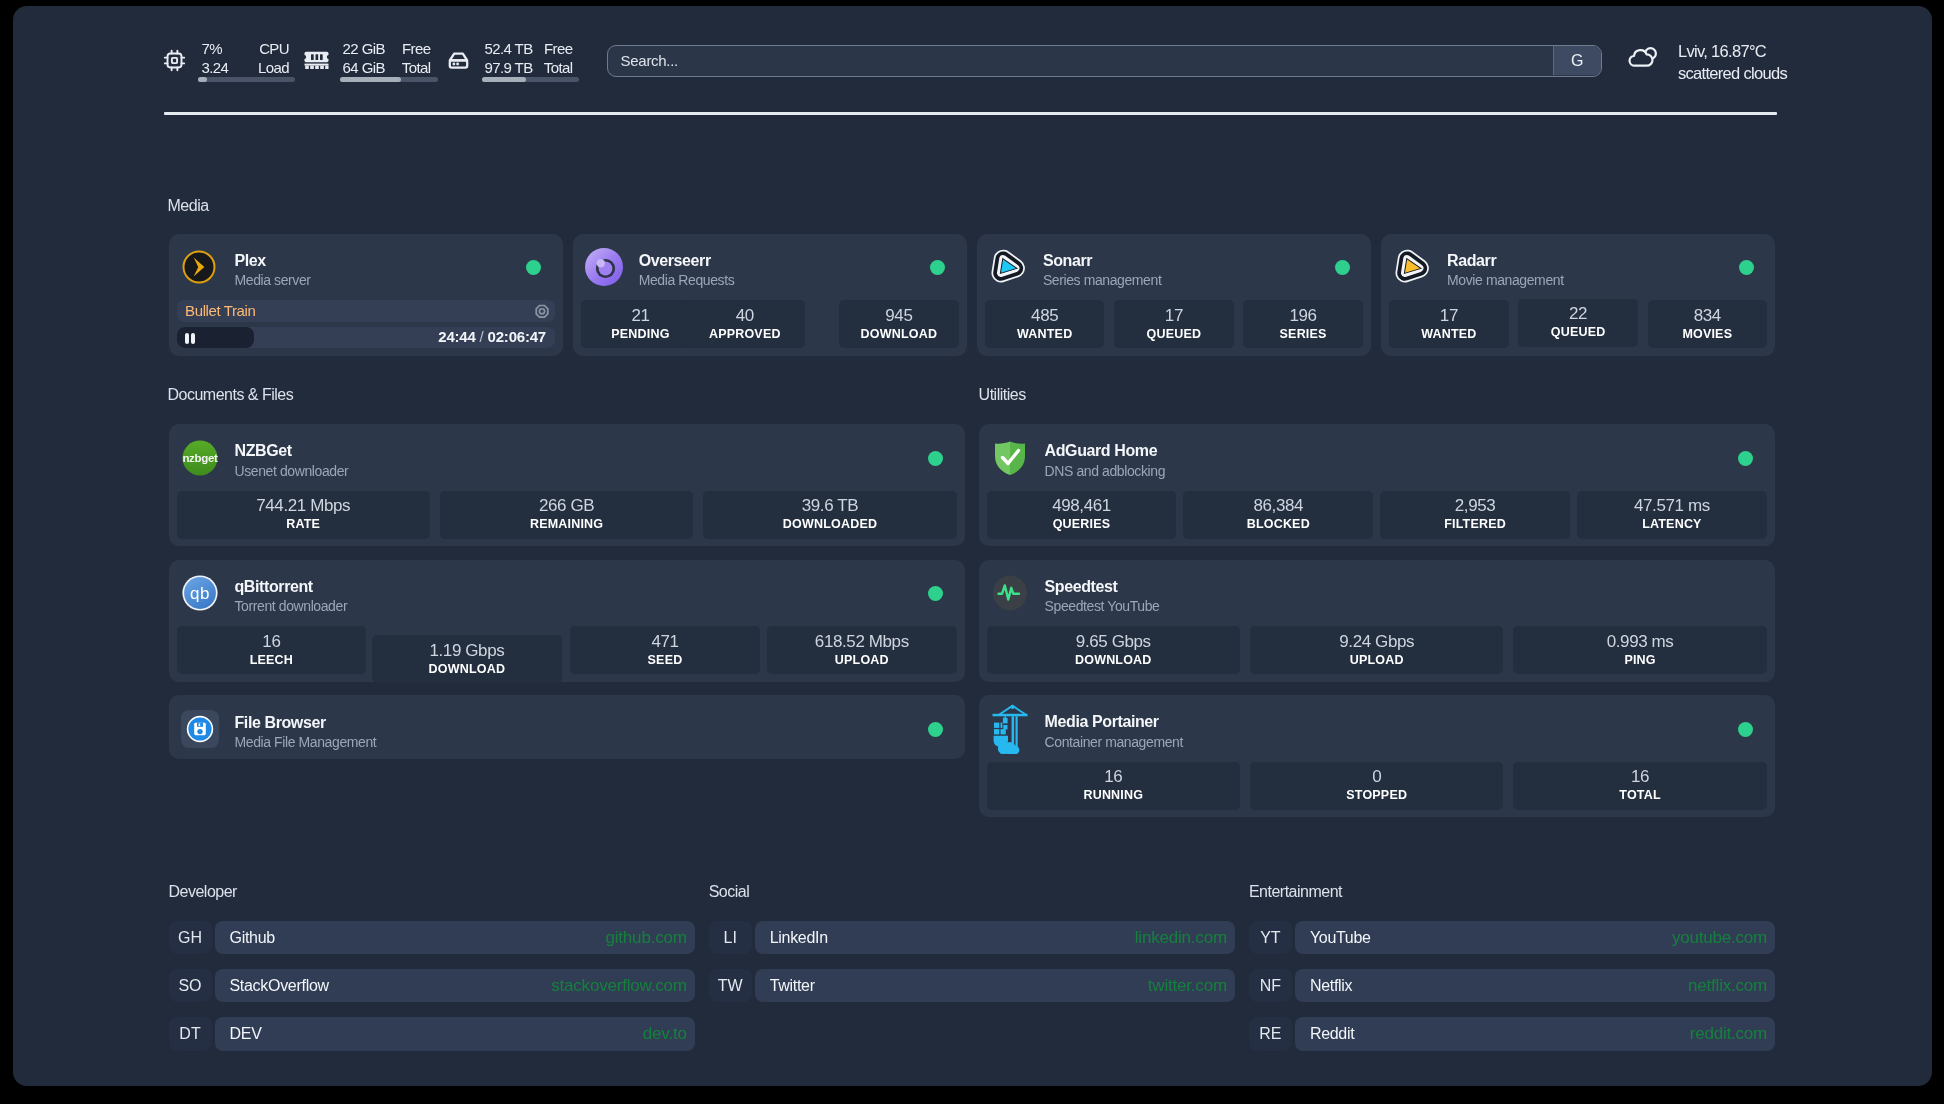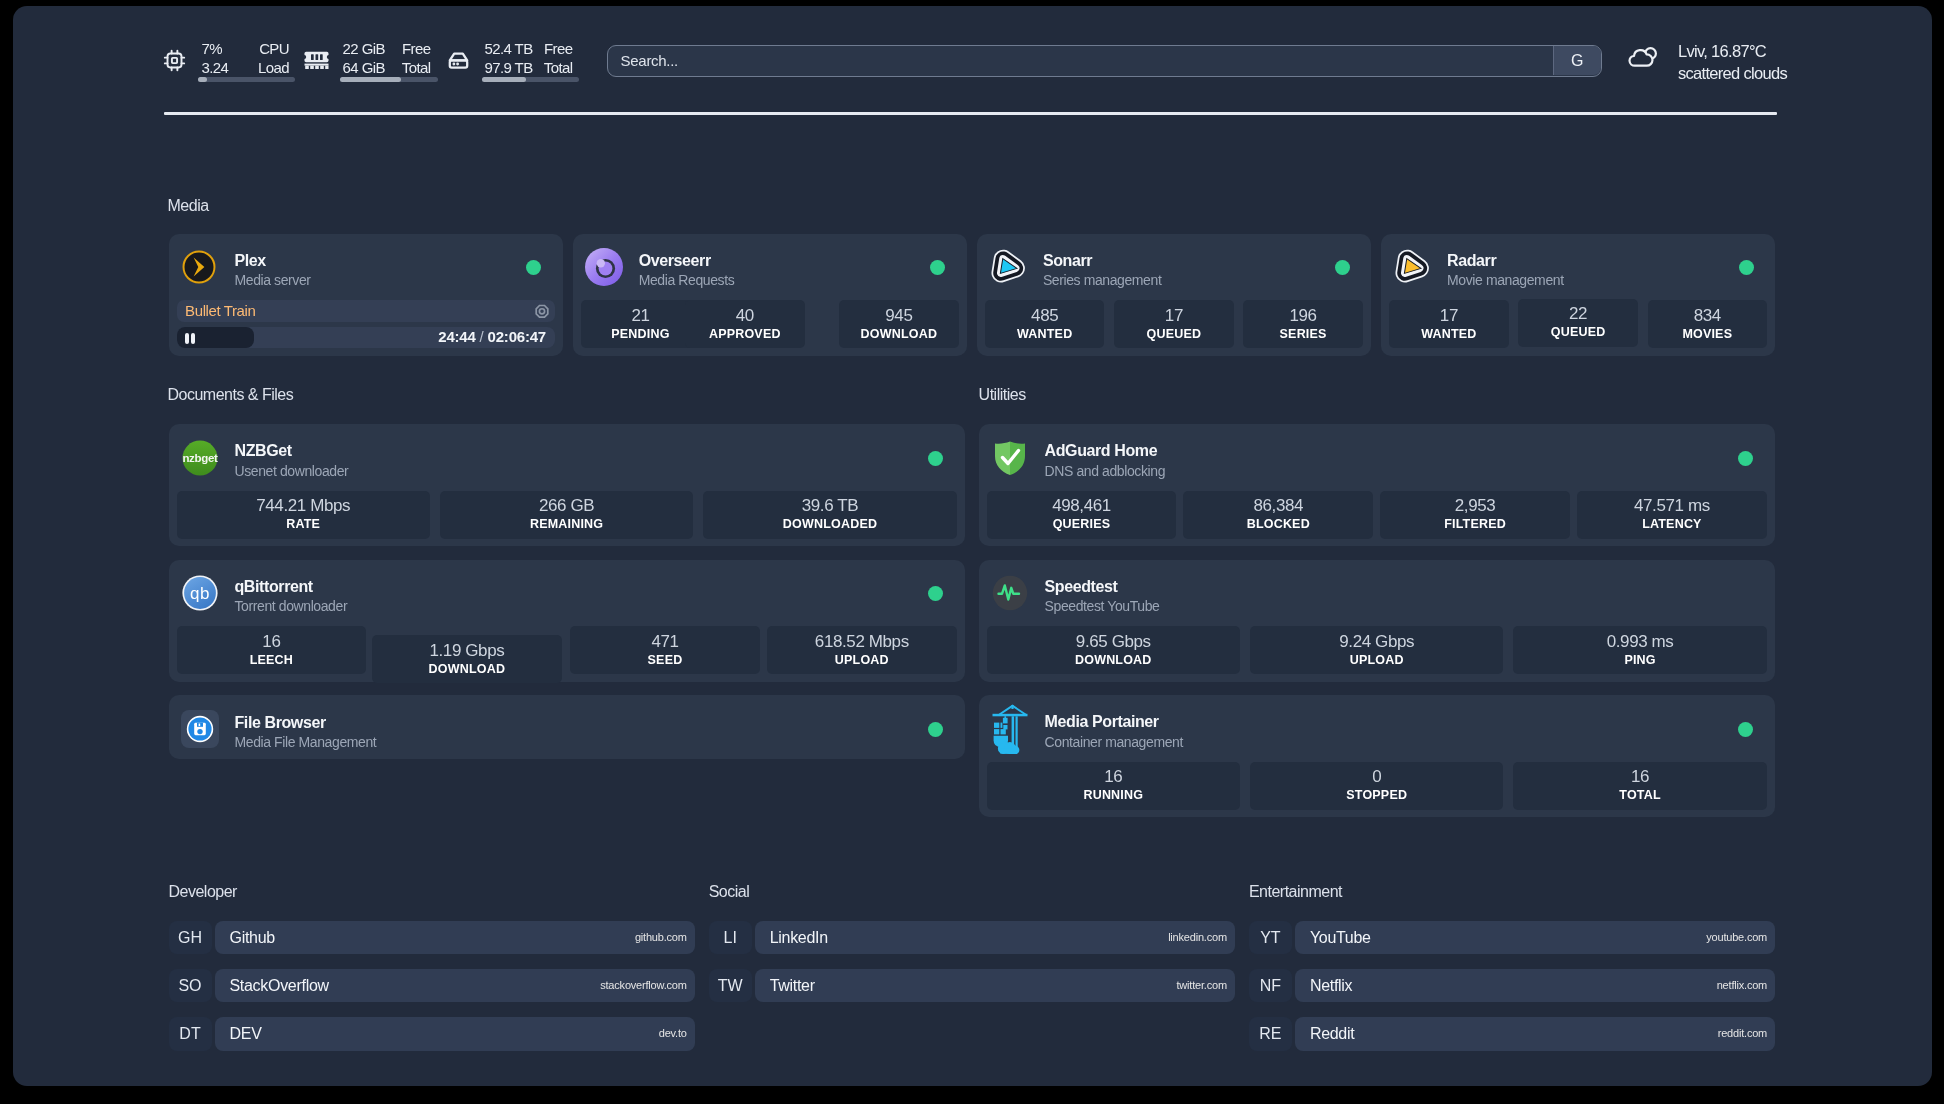--- a/index.html
+++ b/index.html
@@ -13,21 +13,21 @@
 .sv { margin-top:7.3px; font-size:17px; color:#ced5df; line-height:15px; letter-spacing:-0.4px; }
 .sl { margin-top:5.2px; font-size:12.5px; font-weight:700; color:#ffffff; line-height:12.5px; letter-spacing:0.2px; }
 .sect { position:absolute; font-size:16px; color:#dce1eb; line-height:24px; letter-spacing:-0.5px; }
 .twv { position:absolute; font-size:15px; color:#e9edf3; line-height:15px; letter-spacing:-0.6px; }
 .bar { position:absolute; height:5px; border-radius:2.5px; background:#4a5468; }
 .fill { position:absolute; height:5px; border-radius:2.5px; background:#a6aeba; top:0; left:0; }
 .bm-abbr { position:absolute; width:43px; height:33.5px; background:#242f43; border-radius:8px;
   text-align:center; font-size:16px; color:#e3e8f0; line-height:33.5px; }
 .bm-strip { position:absolute; height:33.5px; background:#313d54; border-radius:8px; }
 .bm-name { position:absolute; font-size:16px; color:#f2f5f9; line-height:33.5px; letter-spacing:-0.3px; }
-.bm-url { position:absolute; font-size:11px; color:#e5e5e5; line-height:33.5px; text-align:right; letter-spacing:-0.2px; }
+.bm-url { position:absolute; font-size:17px; color:#15803d; line-height:33.5px; text-align:right; letter-spacing:-0.2px; }
 </style></head><body>
 <div class="panel"></div>
 
 <div class="abs" style="left:163px;top:48.5px"><svg width="23" height="23" viewBox="0 0 24 24" fill="none" stroke="#e9edf3" stroke-width="2" stroke-linecap="round">
 <rect x="4.7" y="4.7" width="14.6" height="14.6" rx="3"></rect>
       <rect x="9.3" y="9.3" width="5.4" height="5.4" rx="0.8"></rect>
 <path d="M9 4.7 V1.9 M15 4.7 V1.9 M9 22.1 V19.3 M15 22.1 V19.3 M4.7 9 H1.9 M4.7 15 H1.9 M22.1 9 H19.3 M22.1 15 H19.3"></path>
 </svg></div>
 <div class="twv" style="left:201.5px;top:40.5px">7%</div>
 <div class="twv" style="left:201.5px;top:60px">3.24</div>

